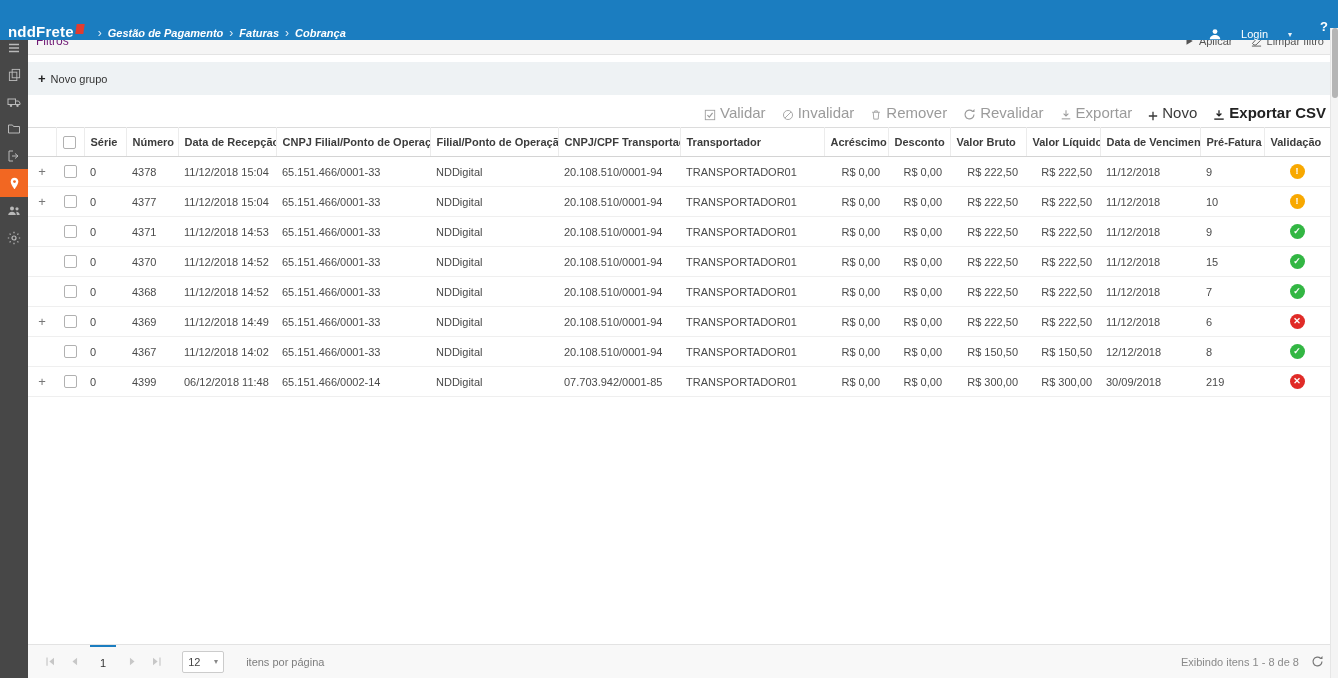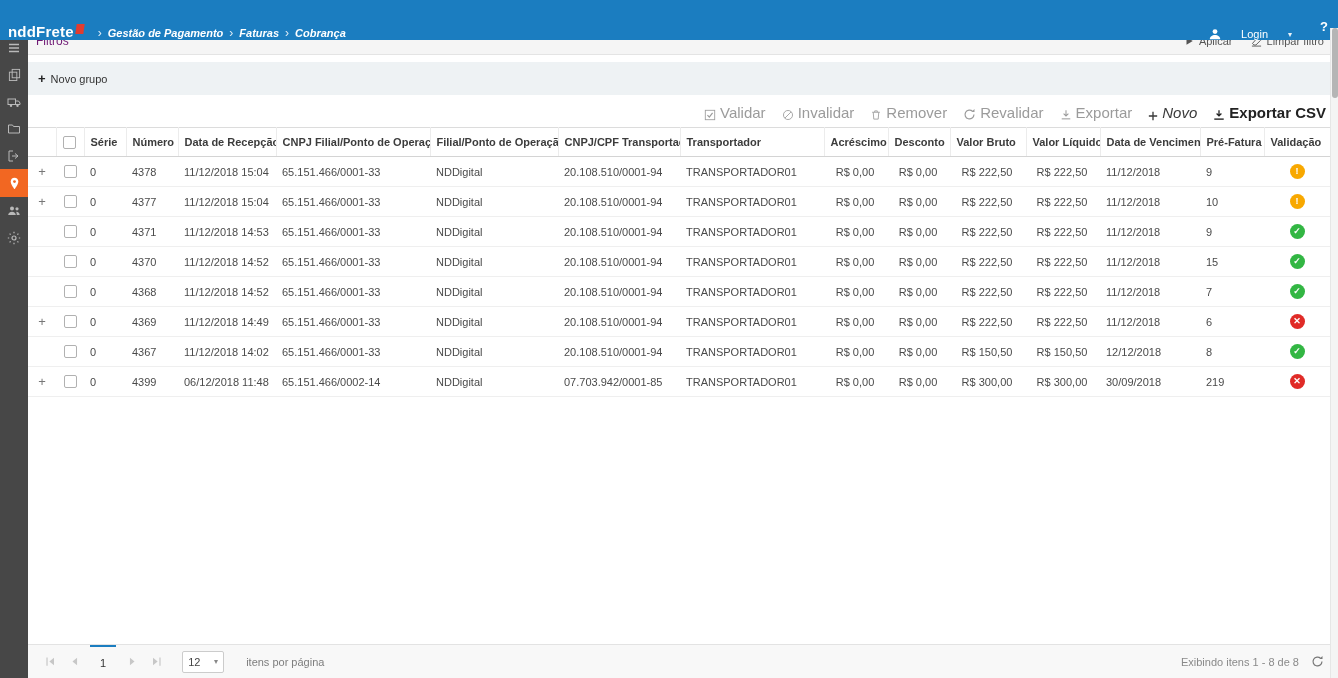--- a/index.html
+++ b/index.html
@@ -37,33 +37,33 @@
   .fb-icon { display:flex; align-items:center; }
 
   .novo-grupo-bar { height:33px; background:#eef2f4; margin-top:7px; display:flex; align-items:center; padding:0 10px; flex:none; }
   .novo-grupo-btn { display:flex; align-items:center; gap:5px; font-size:11px; color:#333; cursor:pointer; }
   .plus-glyph { font-size:13px; font-weight:bold; color:#222; line-height:1; }
 
   .grid-toolbar { height:30px; display:flex; align-items:center; justify-content:flex-end;
     gap:16px; padding-right:12px; flex:none; margin-top:2px; }
   .tb-action { display:flex; align-items:flex-end; gap:4px; font-size:15px; cursor:pointer; }
   .tb-action.disabled { color:#9b9b9b; }
-  .tb-action.normal { color:#3a3a3a;font-style:italic; }
+  .tb-action.normal { color:#3a3a3a; }
   .tb-action.emphasis { color:#222; font-weight:bold; }
   .tb-icon { display:flex; align-items:center; }
 
   
   table.grid { border-collapse:collapse; table-layout:fixed; width:1302px; flex:none; }
   .grid th { height:29px; font-size:11px; font-weight:bold; color:#3c3c3c; text-align:left;
     padding:0 6px; border-top:1px solid #dcdcdc; border-bottom:1px solid #d4d4d4;
     border-right:1px solid #ececec; white-space:nowrap; overflow:hidden; background:#fff; }
   .grid th:last-child { border-right:none; }
   .grid td { height:30px; font-size:11px; color:#4a4a4a; padding:0 6px;
     border-bottom:1px solid #efefef; white-space:nowrap; overflow:hidden; background:#fff; }
-  .col-right { text-align:center; padding-right:8px !important; }
+  .col-right { text-align:right; padding-right:8px !important; }
   .col-center { text-align:center; }
   .cb { display:inline-block; width:13px; height:13px; border:1px solid #b1b1b1; border-radius:2px;
     background:#fff; vertical-align:middle; cursor:pointer; }
   .expand { color:#777; font-size:13px; cursor:pointer; line-height:1; }
   .status { display:inline-flex; width:15px; height:15px; border-radius:50%; color:#fff;
     font-size:9px; font-weight:bold; align-items:center; justify-content:center; line-height:1; }
   .status.warning { background:#f8a800; }
   .status.success { background:#32b643; }
   .status.error   { background:#e02b27; }
   .grid-filler { flex:1; }

